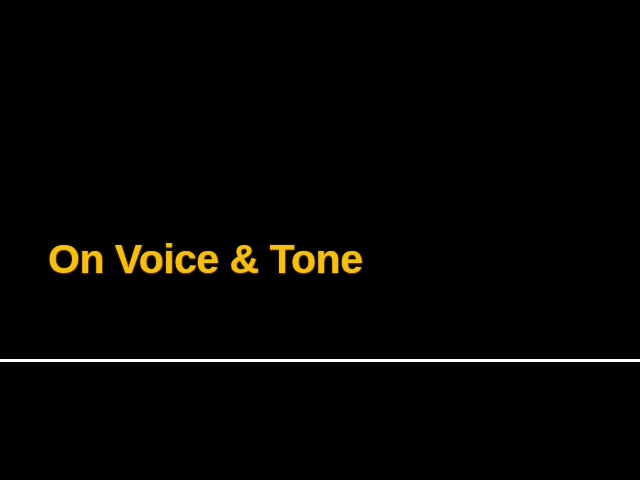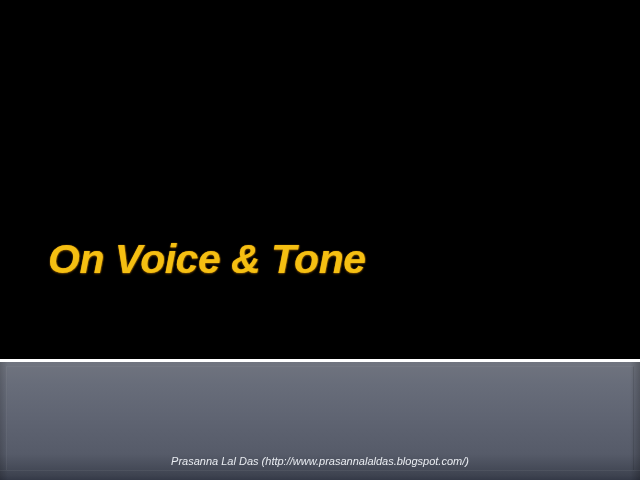--- a/index.html
+++ b/index.html
@@ -13,21 +13,20 @@
     overflow: hidden;
     font-family: "Liberation Sans", sans-serif;
   }
 
   #slide {
     position: relative;
     width: 640px;
     height: 480px;
     background: #000000;
     overflow: hidden;
-    font-style: italic;
   }
 
   
   #body-area {
     position: absolute;
     left: 0;
     top: 0;
     width: 640px;
     height: 360px;
     background: #000000;
@@ -145,22 +144,14 @@
   <div id="body-area">
 
     <div id="title-block">
       <span id="title-text">On Voice &amp; Tone</span>
     </div>
 
   </div>
 
   <div id="divider"></div>
 
-  <div id="footer-band">
-    <div id="footer-inner-frame"></div>
-    <div id="footer-edge-left"></div>
-    <div id="footer-edge-right"></div>
-    <div id="footer-bottom-rule"></div>
-
-    <div id="footer-credit">Prasanna Lal Das (http://www.prasannalaldas.blogspot.com/)</div>
-  </div>
 
 </div>
 
 </body></html>

